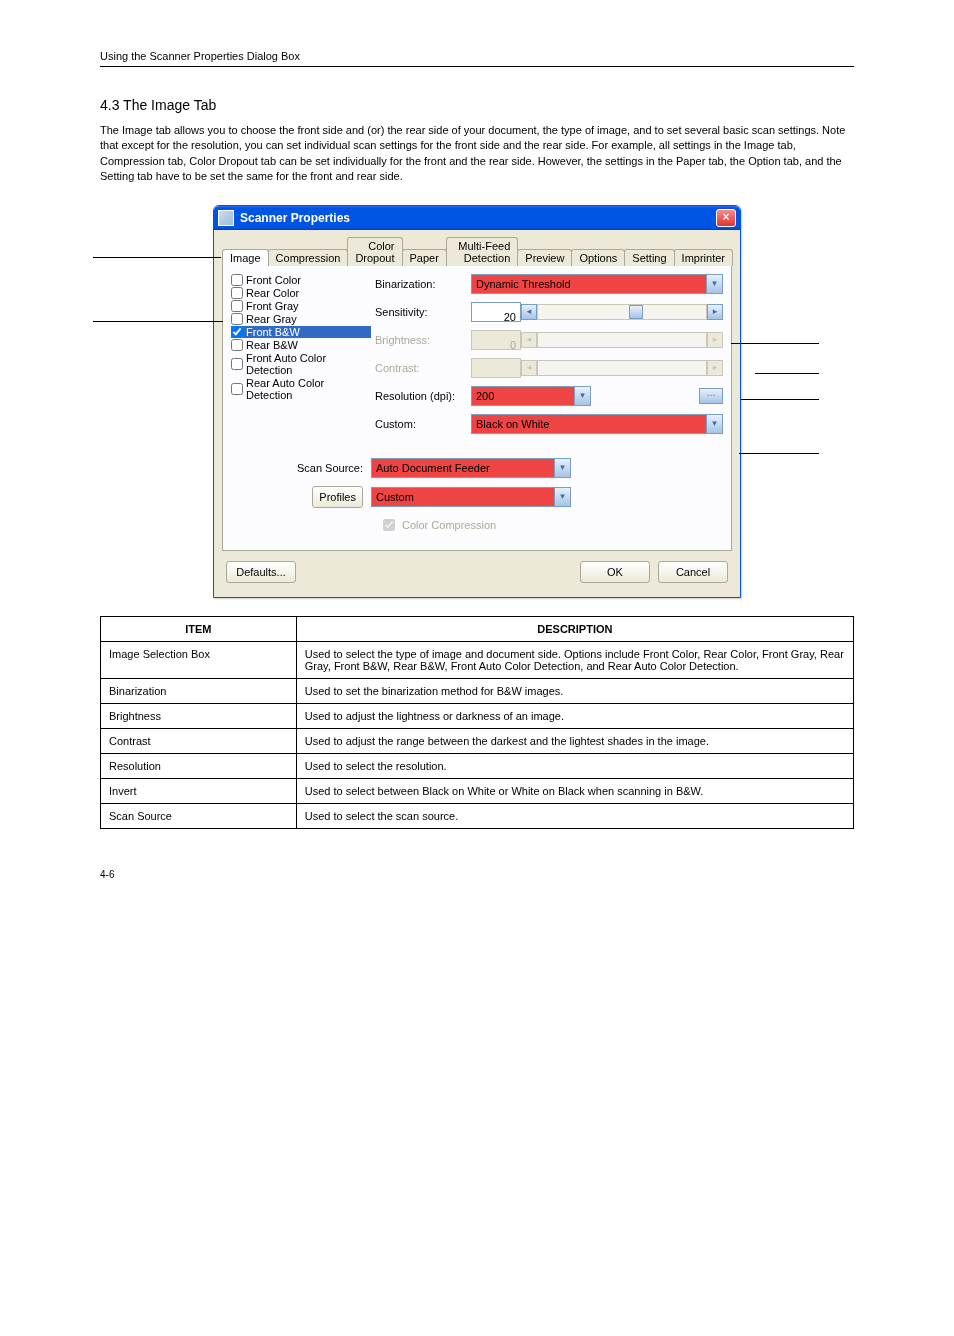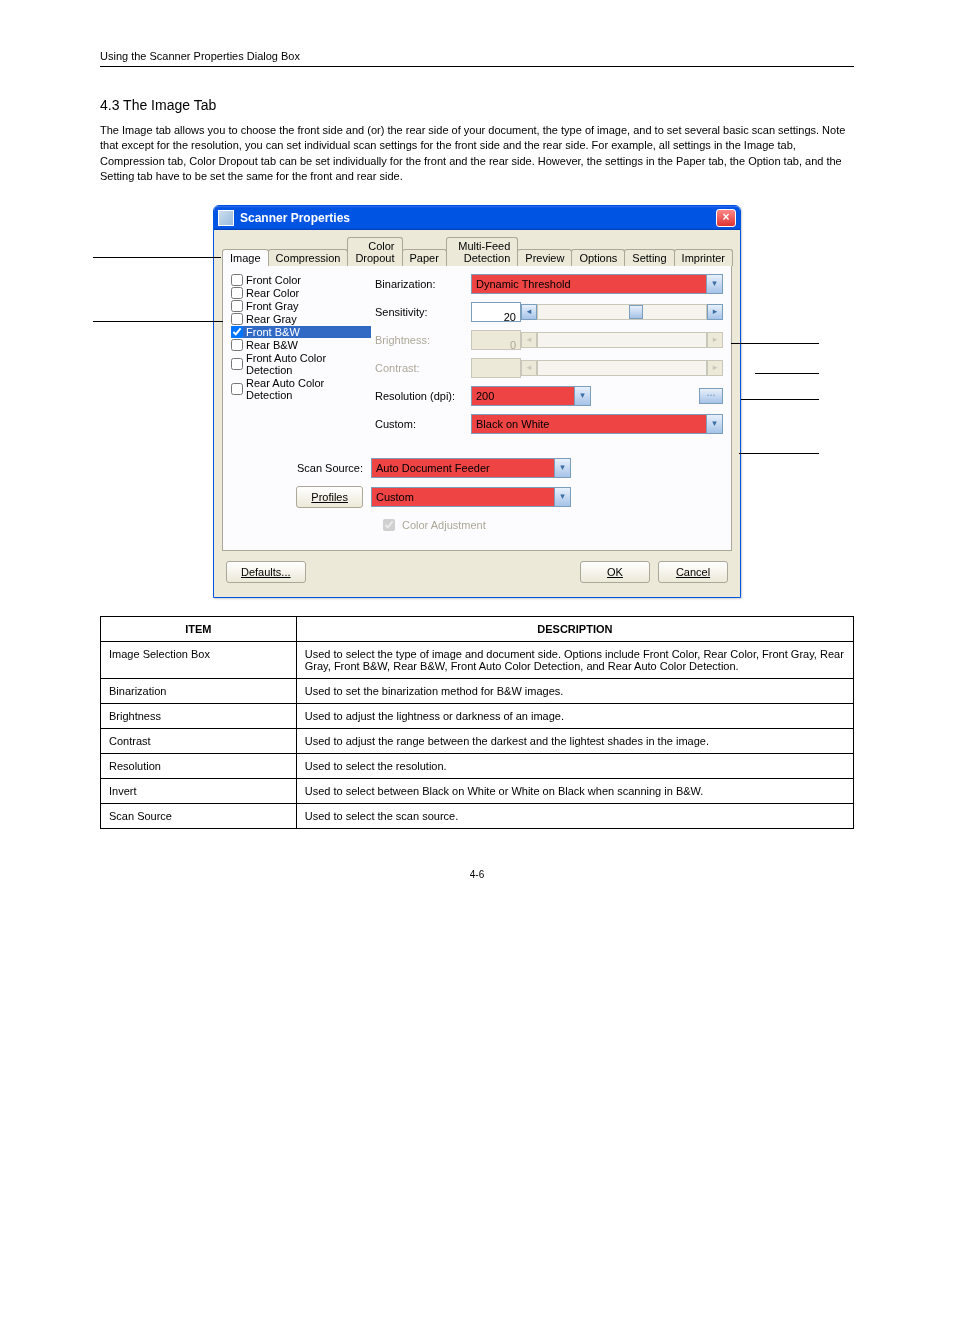--- a/index.html
+++ b/index.html
@@ -155,26 +155,25 @@
     position:absolute; top:0; height:14px; width:14px;
     background:linear-gradient(to bottom,#e8f0fb,#a6c3e8);
     border:1px solid #7b9ebd;
   }
 
   .bottom-rows { width:100%; margin-top:16px;}
   .bottom-rows .form-row .lbl { width:140px; text-align:right; padding-right:8px;}
   .btn {
     border:1px solid #aca899;
     background:linear-gradient(to bottom,#fff,#ece9d8);
-    padding:2px 14px;
+    padding:2px 6px;
     border-radius:3px;
     font-size:11px;
     height:22px;
     cursor:default;
-    text-decoration:underline;
   }
   .btn-wide { min-width:70px;}
 
   .win-footer {
     display:flex; align-items:center; padding:10px 4px 4px 4px;
   }
   .win-footer .spacer{flex:1;}
 
   
   table.desc {
@@ -187,21 +186,20 @@
     padding:6px 8px;
     vertical-align:top;
     text-align:left;
   }
   table.desc th {
     background:#fff;
     font-weight:bold;
     text-align:center;
   }
   .footer-page {
-    text-align:center;
     font-size:10px;
     margin-top:40px;
   }
 </style>
 </head>
 <body>
 
 <div class="page">
   <div class="header-bar">
     <div class="header-text">Using the Scanner Properties Dialog Box</div>
@@ -346,21 +344,21 @@
                 <button class="btn">Profiles</button>
               </div>
               <div class="combo" style="flex:0 0 200px">
                 <div class="val">Custom</div>
                 <div class="drop">▾</div>
               </div>
             </div>
             <div class="form-row disabled" style="padding-left:148px;">
               <label style="display:flex;align-items:center;gap:4px;">
                 <input type="checkbox" checked="" disabled="" style="width: 12px; height: 12px;">
-                <span>Color Adjustment</span>
+                <span>Color Compression</span>
               </label>
             </div>
           </div>
         </div>
 
         <div class="win-footer">
           <button class="btn btn-wide">Defaults...</button>
           <div class="spacer"></div>
           <button class="btn btn-wide">OK</button>
           <div style="width:8px"></div>

